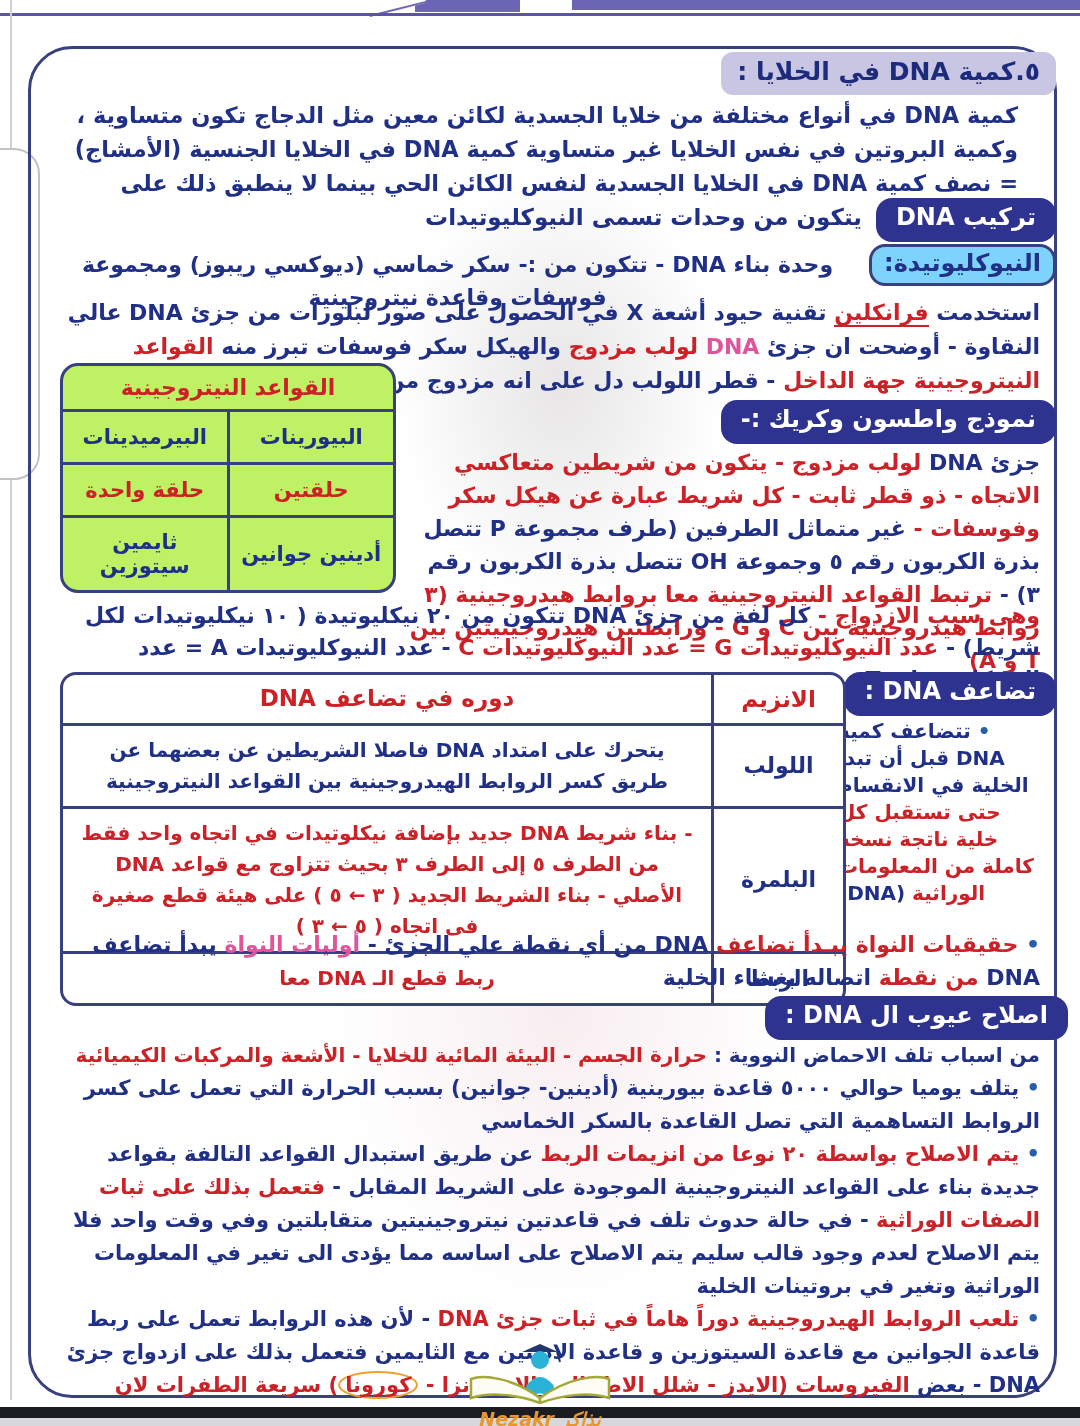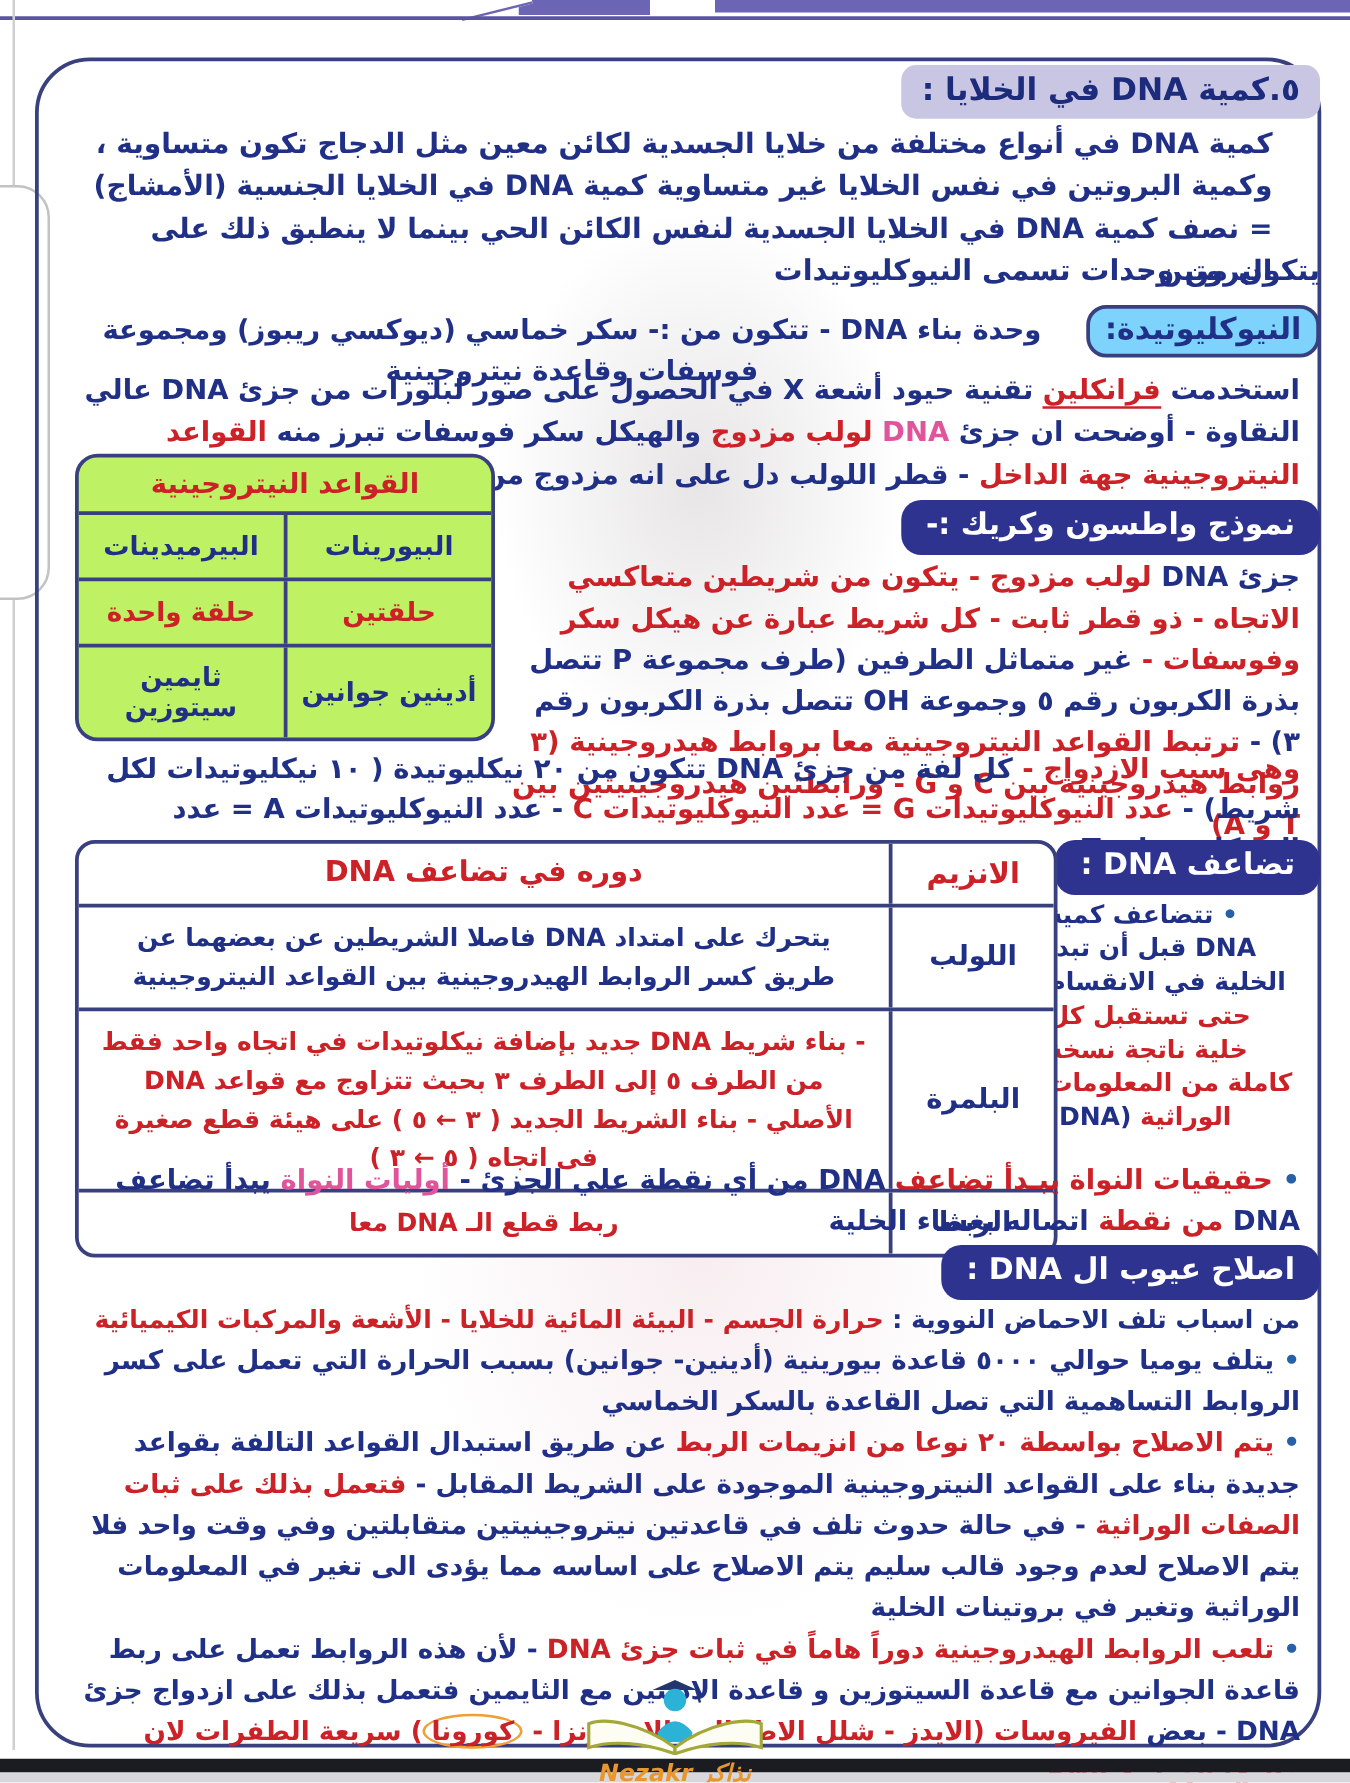--- a/index.html
+++ b/index.html
@@ -82,20 +82,21 @@
   <div class="left-tab"></div>
   <div class="bg-photo"></div>
   <div class="frame"></div>
 
   <div class="blk" style="top:52px;right:24px">
     <span class="pill-lav">٥.كمية DNA في الخلايا :</span>
   </div>
   <div class="blk" style="top:98px;right:62px;left:70px;font-size:22.5px;line-height:34px"><span class="s-b">كمية DNA في أنواع مختلفة من خلايا الجسدية لكائن معين مثل الدجاج تكون متساوية ، وكمية البروتين في نفس الخلايا غير متساوية كمية DNA في الخلايا الجنسية (الأمشاج) = نصف كمية DNA  في الخلايا الجسدية لنفس الكائن الحي بينما لا ينطبق ذلك على البروتين .</span></div>
 
   <div class="blk rowflex" style="top:198px;right:24px;left:60px">
+    <span class="pill">تركيب DNA</span>
     <span style="font-size:23px;padding-top:6px">يتكون من وحدات تسمى النيوكليوتيدات</span>
   </div>
 
   <div class="blk rowflex" style="top:244px;right:24px;left:60px">
     <span class="pill-outline">النيوكليوتيدة:</span>
     <span style="flex:1;font-size:22px;line-height:33px;text-align:center;padding-top:4px"><span class="s-b">وحدة بناء DNA - تتكون من :- سكر خماسي (ديوكسي ريبوز) ومجموعة فوسفات وقاعدة نيتروجينية</span></span>
   </div>
 
   <div class="blk" style="top:296px;right:40px;left:60px;text-align:right;font-size:22px;line-height:34px"><span class="s-b">استخدمت </span><span class="s-ru">فرانكلين</span><span class="s-b"> تقنية حيود أشعة X في الحصول على صور لبلورات من جزئ DNA عالي النقاوة - أوضحت ان جزئ </span><span class="s-p">DNA</span><span class="s-b"> </span><span class="s-r">لولب مزدوج</span><span class="s-b"> والهيكل سكر فوسفات تبرز منه </span><span class="s-r">القواعد النيتروجينية جهة الداخل</span><span class="s-b"> - قطر اللولب دل على انه مزدوج من شريطين</span></div>
 
@@ -147,21 +148,21 @@
     <div class="erow">
       <div class="name">الربط</div>
       <div class="role">
           <span class="s-r">ربط قطع الـ DNA معا</span>
         </div>
     </div>
   </div>
 
   <div class="blk bullet" style="top:928px;right:40px;left:60px;text-align:right;font-size:22px;line-height:33px"><span class="s-r">حقيقيات النواة يبـدأ تضاعف </span><span class="s-b">DNA من أي نقطة علي الجزئ - </span><span class="s-p">أوليات النواة</span><span class="s-b"> يبدأ تضاعف DNA </span><span class="s-r">من نقطة </span><span class="s-b">اتصاله بغشاء الخلية</span></div>
 
-  <div class="blk" style="top:996px;right:24px">
+  <div class="blk" style="top:996px;right:12px">
     <span class="pill">اصلاح عيوب ال DNA :</span>
   </div>
   <div class="blk" style="top:1040px;right:40px;left:60px;text-align:right;font-size:20px;line-height:30px"><span class="s-b">من اسباب تلف الاحماض النووية : </span><span class="s-r">حرارة الجسم - البيئة المائية للخلايا - الأشعة والمركبات الكيميائية</span></div>
 
   <div class="blk" style="top:1072px;right:40px;left:60px;text-align:right;font-size:21px;line-height:33px">
     <div class="bullet"><span class="s-b">يتلف يوميا حوالي ٥٠٠٠ قاعدة بيورينية (أدينين- جوانين) بسبب الحرارة التي تعمل على كسر الروابط التساهمية التي تصل القاعدة بالسكر الخماسي</span></div>
     <div class="bullet"><span class="s-r">يتم الاصلاح بواسطة ٢٠ نوعا من انزيمات الربط </span><span class="s-b">عن طريق استبدال القواعد التالفة بقواعد جديدة بناء على القواعد النيتروجينية الموجودة على الشريط المقابل - </span><span class="s-r">فتعمل بذلك على ثبات الصفات الوراثية </span><span class="s-b">- في حالة حدوث تلف في قاعدتين نيتروجينيتين متقابلتين وفي وقت واحد فلا يتم الاصلاح لعدم وجود قالب سليم يتم الاصلاح على اساسه مما يؤدى الى تغير في المعلومات الوراثية وتغير في بروتينات الخلية</span></div>
     <div class="bullet"><span class="s-r">تلعب الروابط الهيدروجينية دوراً هاماً في ثبات جزئ DNA</span><span class="s-b"> - لأن هذه الروابط تعمل على ربط قاعدة الجوانين مع قاعدة السيتوزين و قاعدة الادينين مع الثايمين فتعمل بذلك على ازدواج جزئ DNA - </span><span class="s-b">بعض</span><span class="s-r"> الفيروسات (الايدز - شلل الاطفال - الانفلونزا - </span><span class="s-hl">كورونا</span><span class="s-r">) سريعة الطفرات لان مادتها الوراثية RNA</span></div>
   </div>
 

